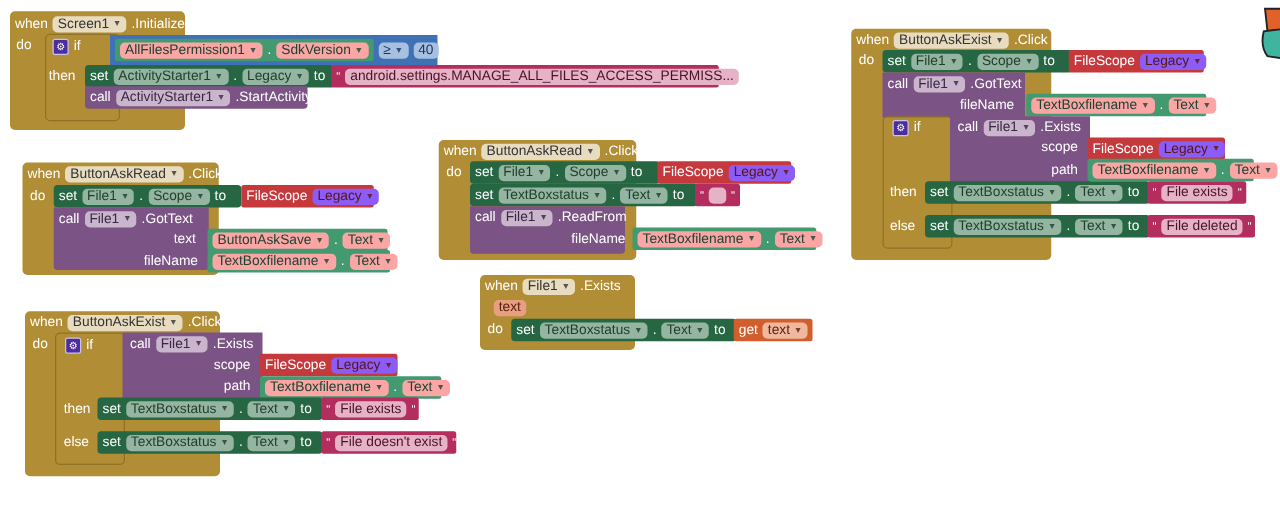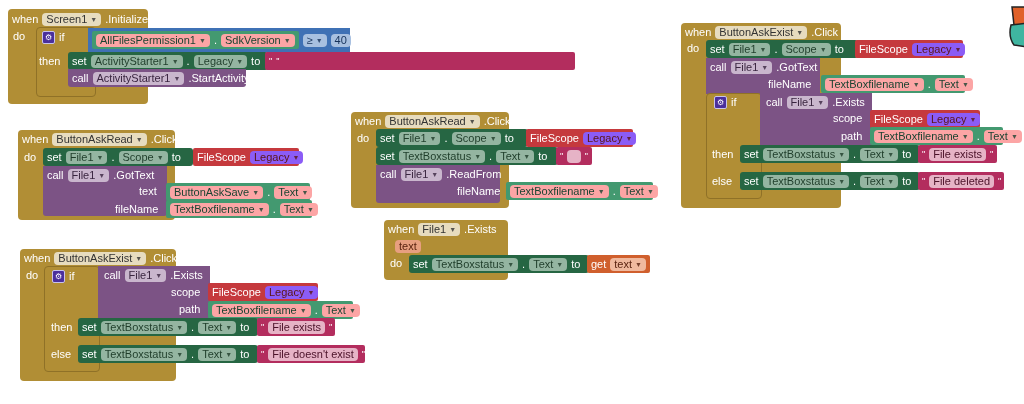--- a/index.html
+++ b/index.html
@@ -77,20 +77,21 @@
     </span>
   <span>.</span>
   <span class="dd dd-set">
       <span>Legacy</span>
       <span class="car">▼</span>
     </span>
   <span>to</span>
 </div>
 <div class="row str" style="left:265px;top:52px;width:310px;">
   <span class="q">"</span>
+  <span class="dd dd-str">android.settings.MANAGE_ALL_FILES_ACCESS_PERMISS...</span>
   <span class="q">"</span>
 </div>
 <div class="row call" style="left:68px;top:69px;width:178px;border-radius:0 0 3px 3px;">
   <span>call</span>
   <span class="dd dd-call">
       <span>ActivityStarter1</span>
       <span class="car">▼</span>
     </span>
   <span>.StartActivity</span>
 </div>

